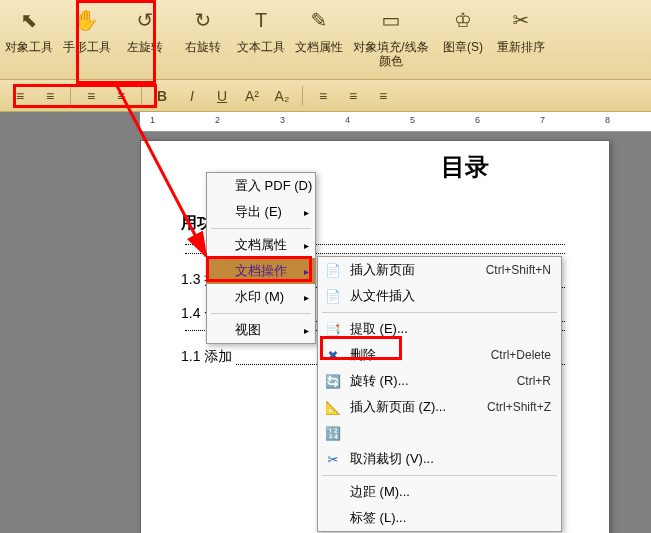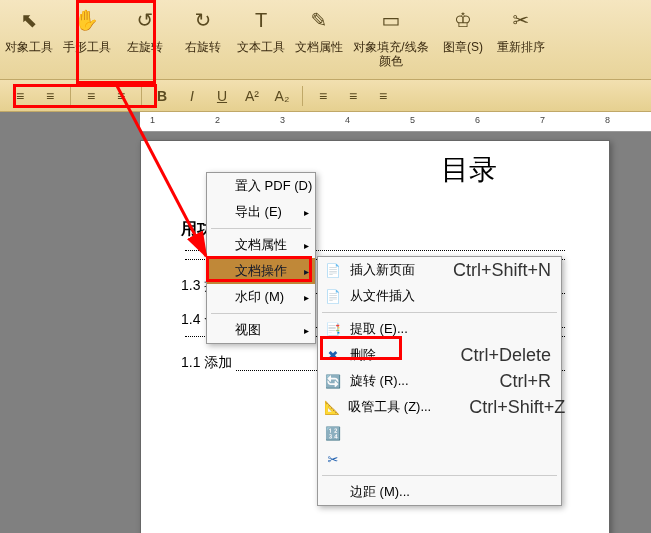--- a/index.html
+++ b/index.html
@@ -14,36 +14,36 @@
   .redbox { position:absolute; border:3px solid red; pointer-events:none; }
 
   .fmtbar { background:linear-gradient(#f2e0b0,#e6d090); height:32px; border-bottom:1px solid #c0a868; display:flex; align-items:center; padding:0 10px; gap:10px; color:#5a4a20; font-size:14px; }
   .fmtbar .it { width:20px; text-align:center; }
   .fmtbar .sep { width:1px; height:20px; background:#c0a868; }
 
   .ruler { background:#fff; height:20px; border-bottom:1px solid #999; position:relative; color:#444; font-size:9px; margin-left:140px; }
   .ruler .tick { position:absolute; top:3px; }
 
   .page { position:absolute; left:140px; top:140px; width:470px; height:420px; background:#fff; border:1px solid #666; box-shadow:2px 2px 6px rgba(0,0,0,.3); padding:10px 40px; }
-  .page h1 { font-size:28px; font-weight:normal; margin:0 0 2px 260px; }
+  .page h1 { font-size:24px; font-weight:bold; margin:0 0 2px 260px; }
   .page h2 { font-size:16px; font-weight:bold; margin:30px 0 10px 0; }
   .toc { font-size:14px; line-height:34px; }
   .toc .row { display:flex; }
   .toc .t { white-space:nowrap; }
   .toc .d { flex:1; border-bottom:1.5px dotted #000; margin:0 4px 8px 4px; }
 
   .menu { position:absolute; background:#f8f8f8; border:1px solid #999; box-shadow:2px 2px 6px rgba(0,0,0,.3); font-size:13px; }
   .menu .mi { height:26px; display:flex; align-items:center; padding:0 24px 0 28px; position:relative; white-space:nowrap;text-align:right; }
-  .menu .mi.sel { background:#c08838; color:#0f172a; }
+  .menu .mi.sel { background:#c08838; color:#4c1d95; }
   .menu .mi .arr { position:absolute; right:6px; font-size:10px; }
   .menu .sep { height:1px; background:#ccc; margin:3px 4px; }
   .menu2 { position:absolute; background:#f8f8f8; border:1px solid #999; box-shadow:2px 2px 6px rgba(0,0,0,.3); font-size:13px; }
   .menu2 .mi { height:26px; display:flex; align-items:center; padding:0 10px 0 6px; gap:8px; white-space:nowrap; }
   .menu2 .mi .ic { width:18px; height:18px; display:flex; align-items:center; justify-content:center; font-size:13px; color:#2060b0; }
-  .menu2 .mi .sc { margin-left:auto; font-size:18px; color:#333; padding-left:30px; }
+  .menu2 .mi .sc { margin-left:auto; font-size:12px; color:#333; padding-left:30px; }
   .menu2 .sep { height:1px; background:#ccc; margin:3px 4px; }
 
   svg.arrow { position:absolute; pointer-events:none; }
 </style>
 </head>
 <body>
 <div class="app">
 
 <div class="ribbon">
   <div class="rbtn">
@@ -189,33 +189,38 @@
         <span>删除</span>
         <span class="sc">Ctrl+Delete</span>
       </div>
   <div class="mi">
         <span class="ic">🔄</span>
         <span>旋转 (R)...</span>
         <span class="sc">Ctrl+R</span>
       </div>
   <div class="mi">
         <span class="ic">📐</span>
-        <span>吸管工具 (Z)...</span>
+        <span>插入新页面 (Z)...</span>
         <span class="sc">Ctrl+Shift+Z</span>
       </div>
   <div class="mi">
         <span class="ic">🔢</span>
       </div>
   <div class="mi">
         <span class="ic">✂</span>
+        <span>取消裁切 (V)...</span>
       </div>
   <div class="sep"></div>
   <div class="mi">
         <span class="ic"></span>
         <span>边距 (M)...</span>
+      </div>
+  <div class="mi">
+        <span class="ic"></span>
+        <span>标签 (L)...</span>
       </div>
 </div>
 
 <div class="redbox" style="left:76px; top:0; width:80px; height:84px"></div>
 <div class="redbox" style="left:13px; top:84px; width:144px; height:24px"></div>
 <div class="redbox" style="left:206px; top:256px; width:106px; height:26px"></div>
 <div class="redbox" style="left:320px; top:336px; width:82px; height:24px"></div>
 
 <svg class="arrow" style="left:0;top:0" width="651" height="533">
   <defs>

